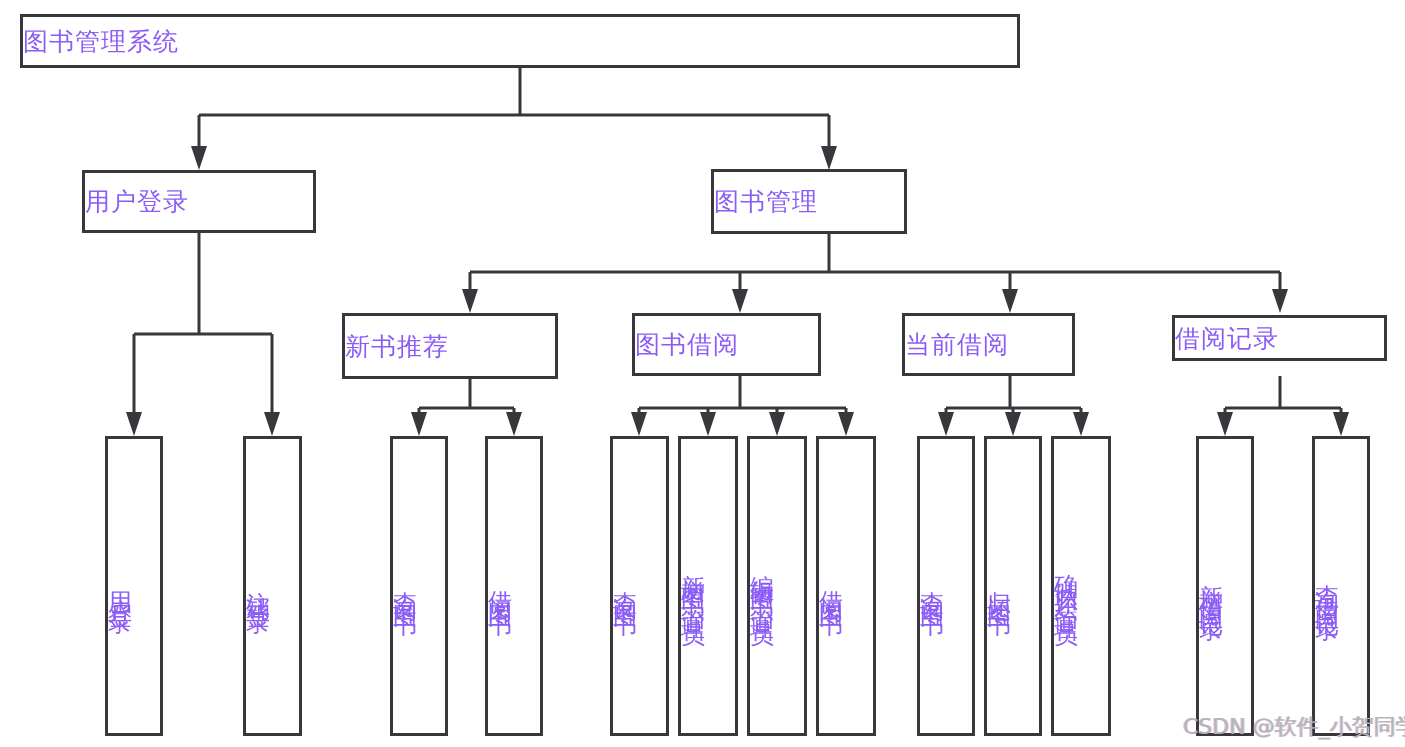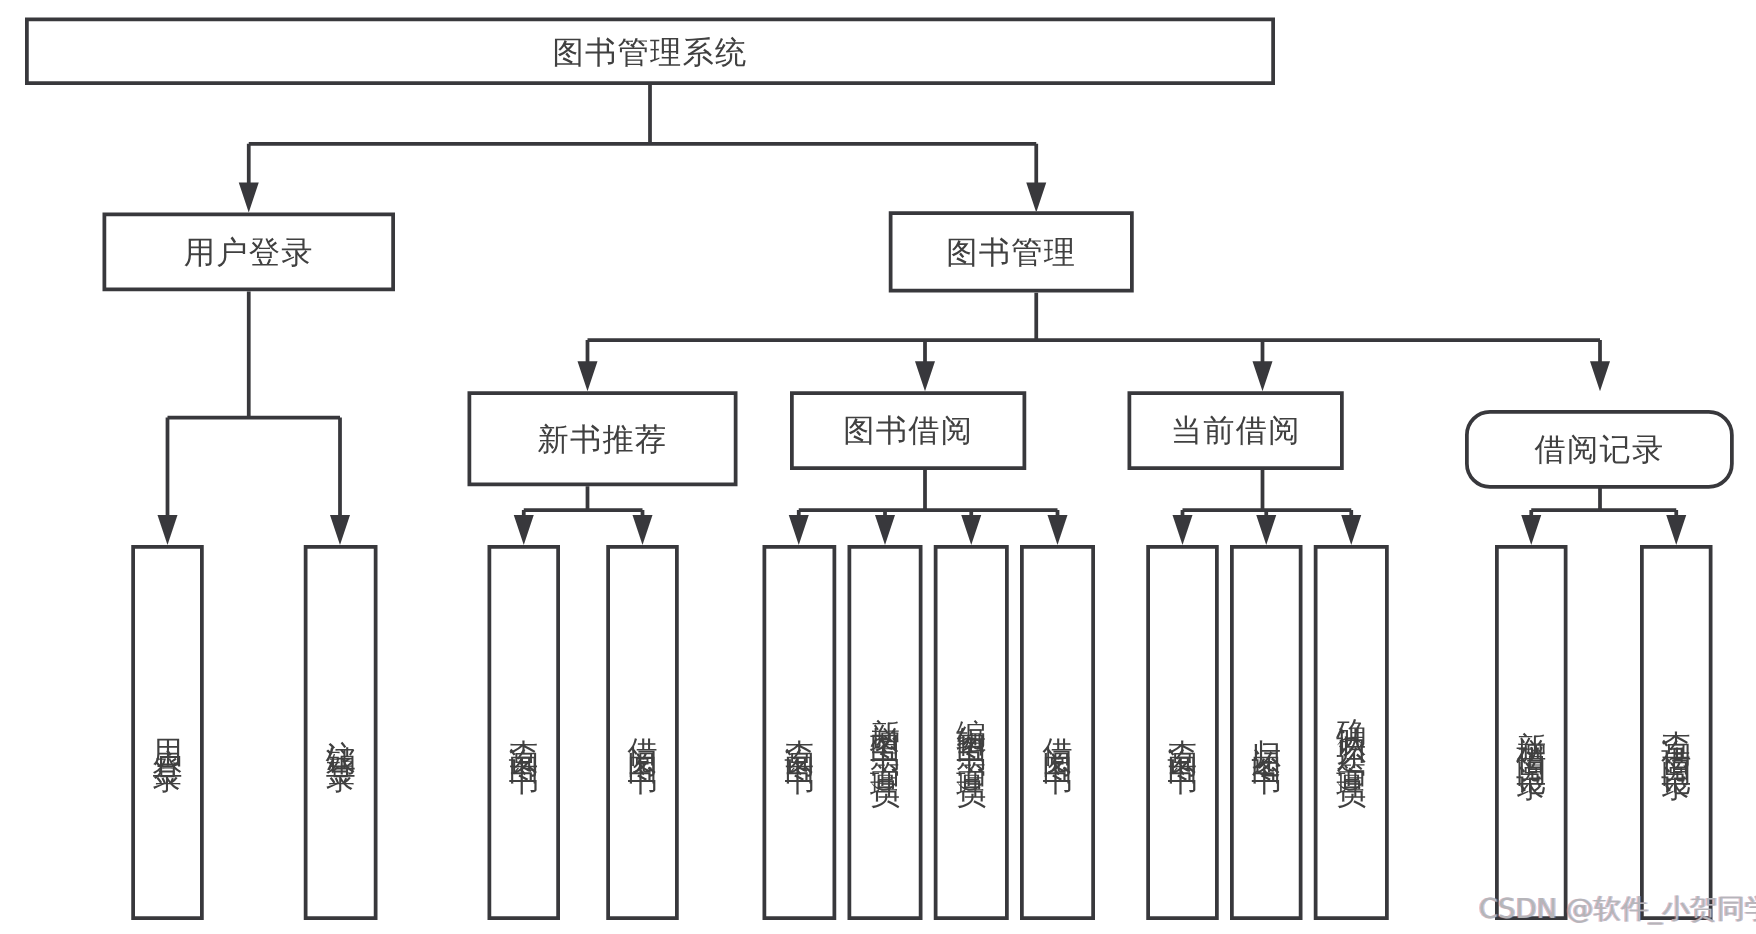--- a/index.html
+++ b/index.html
@@ -22,22 +22,22 @@
     width: 1405px;
     height: 747px;
   }
   .node {
     position: absolute;
     box-sizing: border-box;
     border: 3px solid #38383c;
     background: #ffffff;
     display: flex;
     align-items: center;
-    justify-content: center;
-    color: #404040;
+    justify-content: flex-start;
+    color: #8b5cf6;
   }
   .node.h .label {
     font-size: 25px;
     letter-spacing: 1px;
     white-space: nowrap;
   }
   .node.v {
     top: 436px;
     height: 300px;
   }
@@ -108,30 +108,30 @@
     <span class="label">图书管理系统</span>
   </div>
 
   <div class="node h" style="left:82px; top:170px; width:234px; height:63px;">
     <span class="label">用户登录</span>
   </div>
   <div class="node h" style="left:711px; top:169px; width:196px; height:65px;">
     <span class="label">图书管理</span>
   </div>
 
-  <div class="node h" style="left:374px; top:313px; width:216px; height:76px;">
+  <div class="node h" style="left:342px; top:313px; width:216px; height:66px;">
     <span class="label">新书推荐</span>
   </div>
   <div class="node h" style="left:632px; top:313px; width:189px; height:63px;">
     <span class="label">图书借阅</span>
   </div>
   <div class="node h" style="left:902px; top:313px; width:173px; height:63px;">
     <span class="label">当前借阅</span>
   </div>
-  <div class="node h" style="left:1172px; top:328px; width:215px; height:63px;border-radius:20px;">
+  <div class="node h" style="left:1172px; top:315px; width:215px; height:46px;">
     <span class="label">借阅记录</span>
   </div>
 
   <div class="node v" style="left:105px; width:58px;">
     <span class="label">用户登录</span>
   </div>
   <div class="node v" style="left:243px; width:59px;">
     <span class="label">注销登录</span>
   </div>
 

